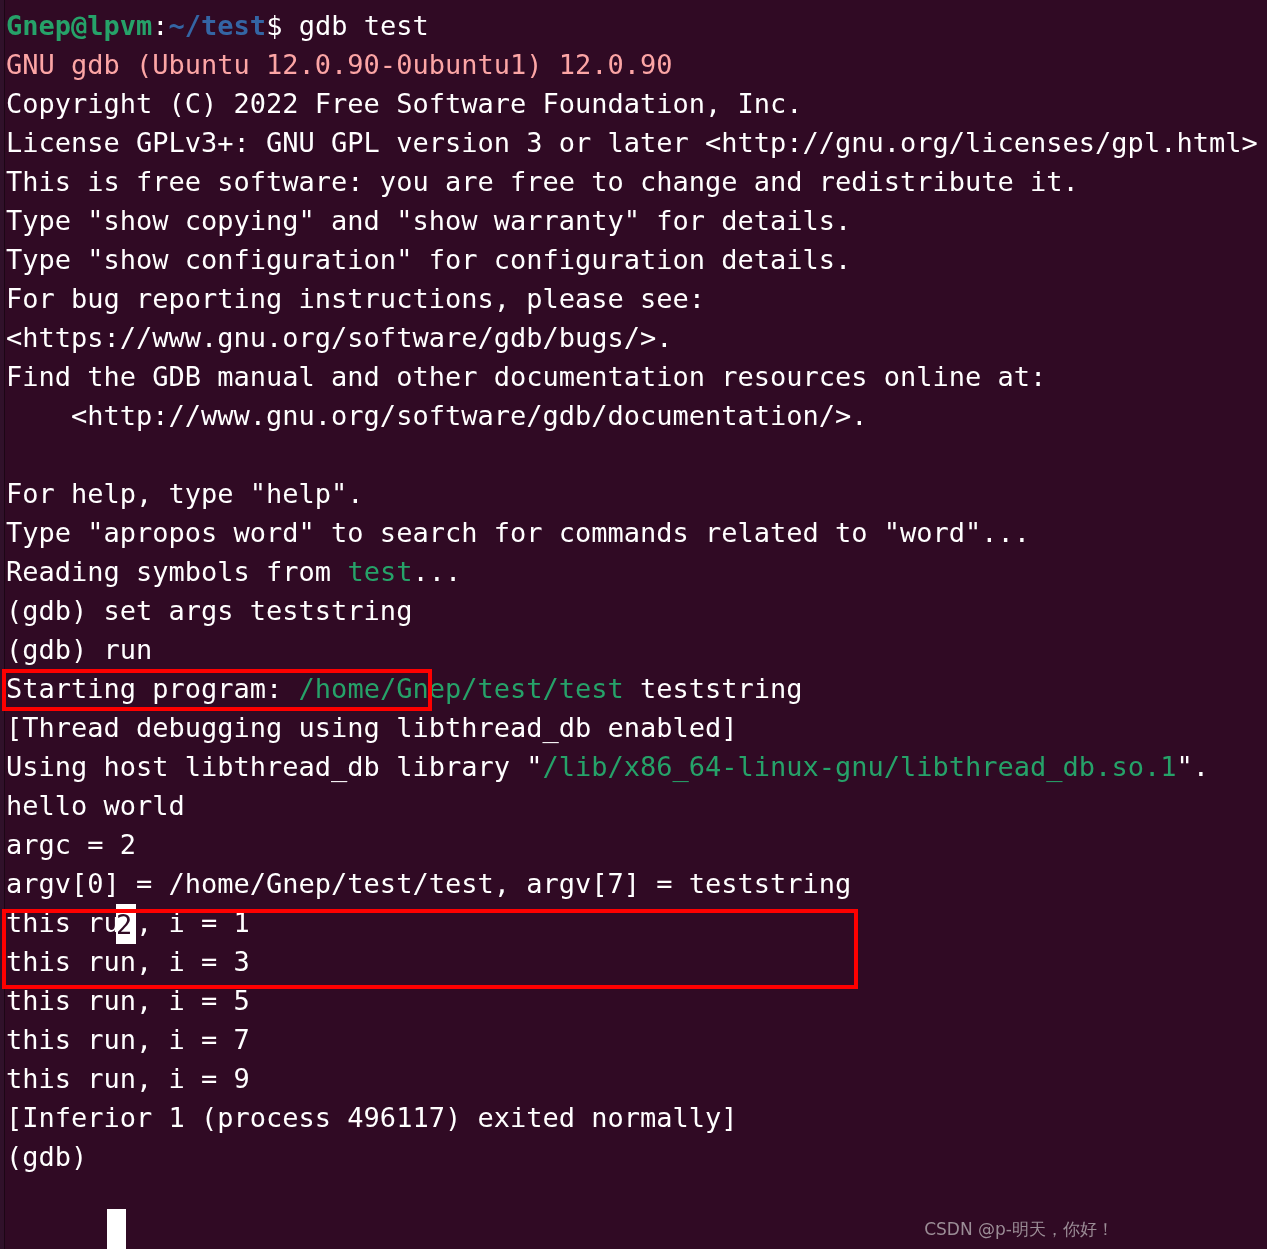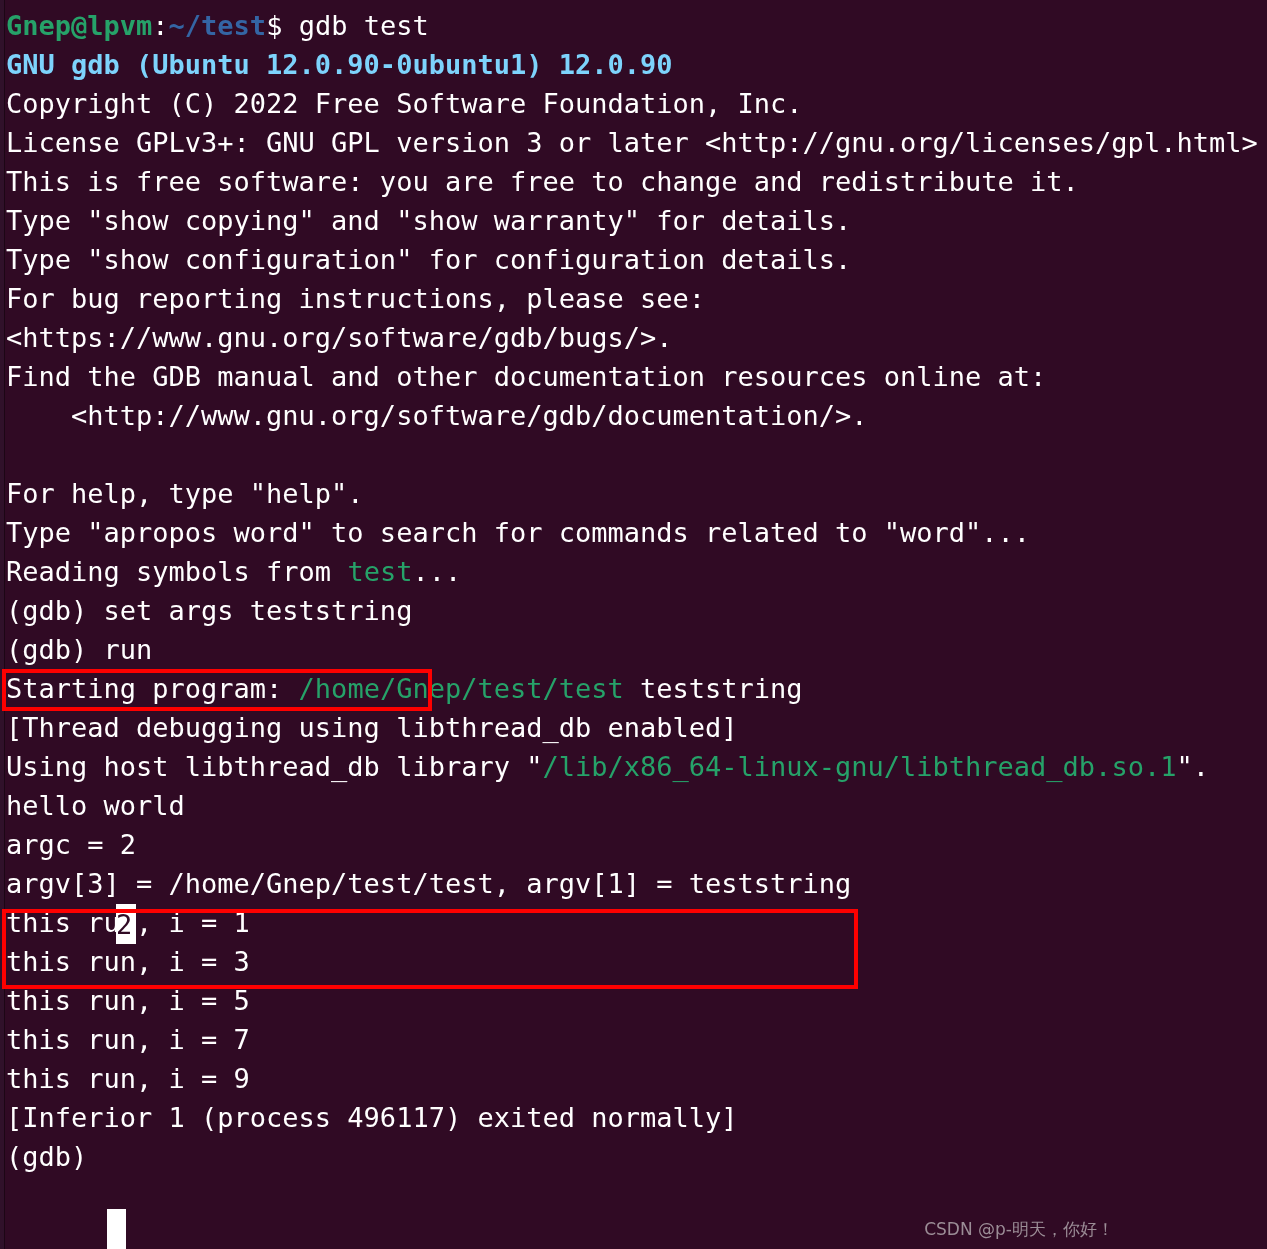--- a/index.html
+++ b/index.html
@@ -48,21 +48,21 @@
     line-height: 39px;
     white-space: pre;
     font-size: 27px;
     color: #ffffff;
     letter-spacing: 0px;
   }
   .c-white  { color: #ffffff; }
   .c-green  { color: #26a269; font-weight: bold; }
   .c-green2 { color: #26a269; font-weight: normal; }
   .c-blue   { color: #3465a4; font-weight: bold; }
-  .c-purple { color: #7dd3fc; font-weight: bold; }
+  .c-purple { color: #fca5a5; font-weight: normal; }
 
   
   .cursor-block {
     position: absolute;
     background: #ffffff;
   }
   .cursor-char {
     position: absolute;
     color: #300a24;
     font-size: 27px;
@@ -111,21 +111,21 @@
       <div class="line"><span class="c-white">For help, type "help".</span></div>
       <div class="line"><span class="c-white">Type "apropos word" to search for commands related to "word"...</span></div>
       <div class="line"><span class="c-white">Reading symbols from </span><span class="c-green2">test</span><span class="c-white">...</span></div>
       <div class="line"><span class="c-white">(gdb) set args teststring</span></div>
       <div class="line"><span class="c-white">(gdb) run</span></div>
       <div class="line"><span class="c-white">Starting program: </span><span class="c-green2">/home/Gnep/test/test </span><span class="c-white">teststring</span></div>
       <div class="line"><span class="c-white">[Thread debugging using libthread_db enabled]</span></div>
       <div class="line"><span class="c-white">Using host libthread_db library "</span><span class="c-green2">/lib/x86_64-linux-gnu/libthread_db.so.1</span><span class="c-white">".</span></div>
       <div class="line"><span class="c-white">hello world</span></div>
       <div class="line"><span class="c-white">argc = 2</span></div>
-      <div class="line"><span class="c-white">argv[3] = /home/Gnep/test/test, argv[1] = teststring</span></div>
+      <div class="line"><span class="c-white">argv[0] = /home/Gnep/test/test, argv[7] = teststring</span></div>
       <div class="line"><span class="c-white">this run, i = 1</span></div>
       <div class="line"><span class="c-white">this run, i = 3</span></div>
       <div class="line"><span class="c-white">this run, i = 5</span></div>
       <div class="line"><span class="c-white">this run, i = 7</span></div>
       <div class="line"><span class="c-white">this run, i = 9</span></div>
       <div class="line"><span class="c-white">[Inferior 1 (process 496117) exited normally]</span></div>
       <div class="line"><span class="c-white">(gdb) </span></div>
     </div>
 
   <div class="cursor-block" style="left:116px; top:904px; width:20px; height:40px;"></div>

